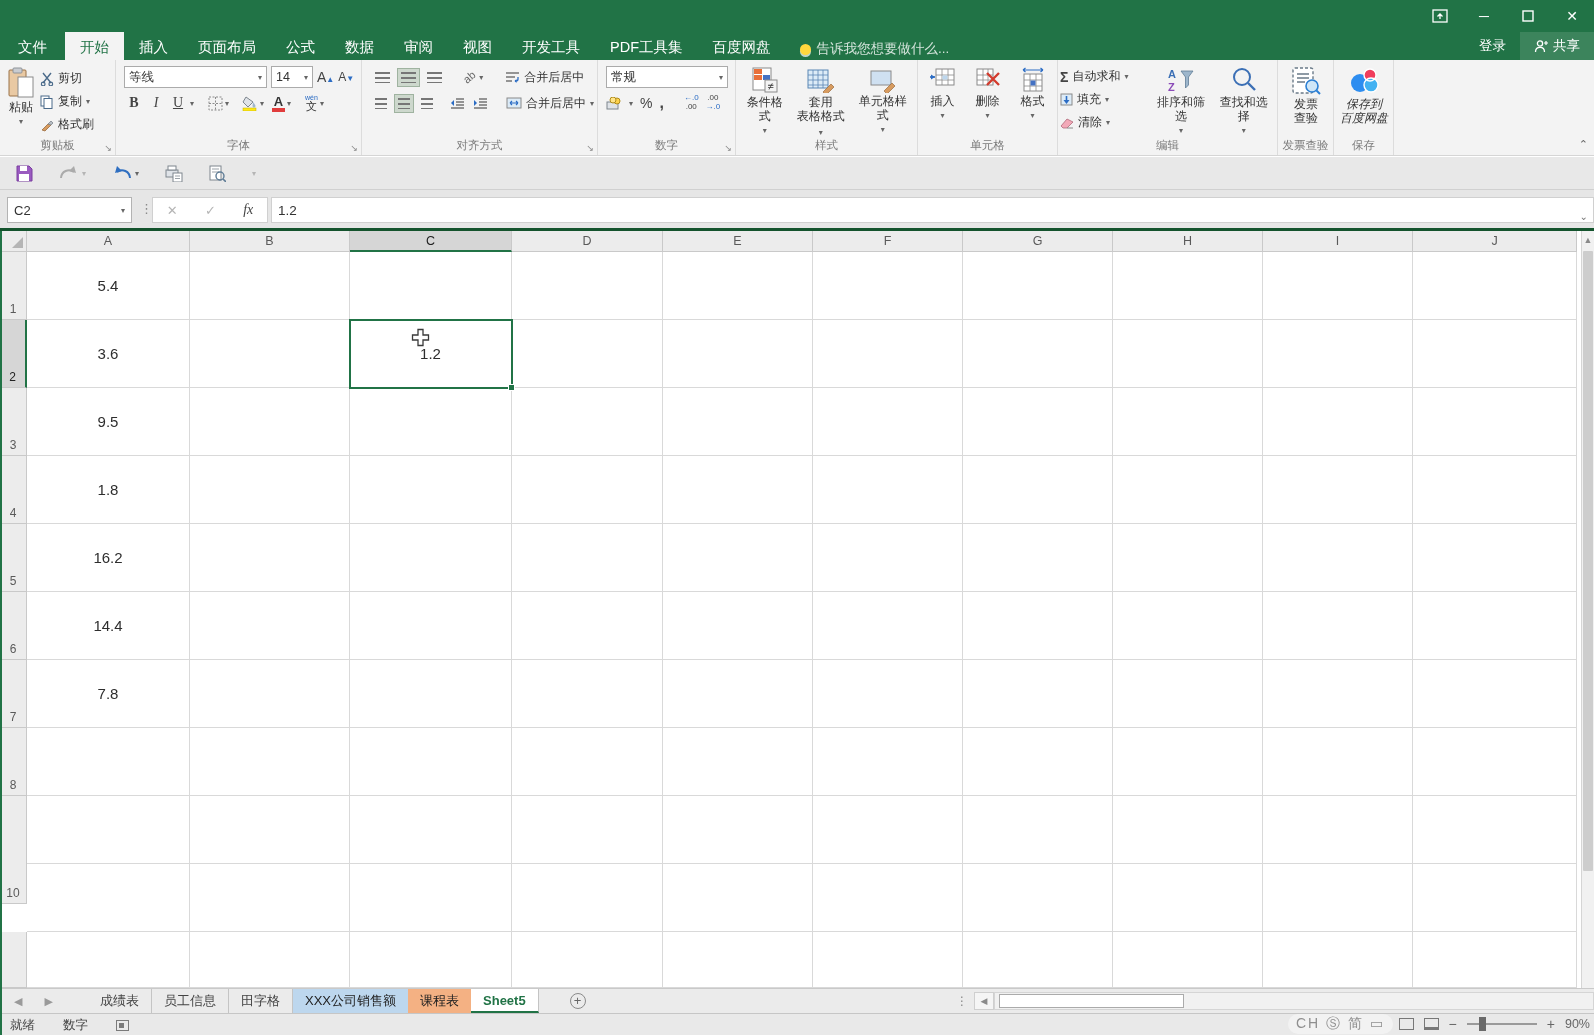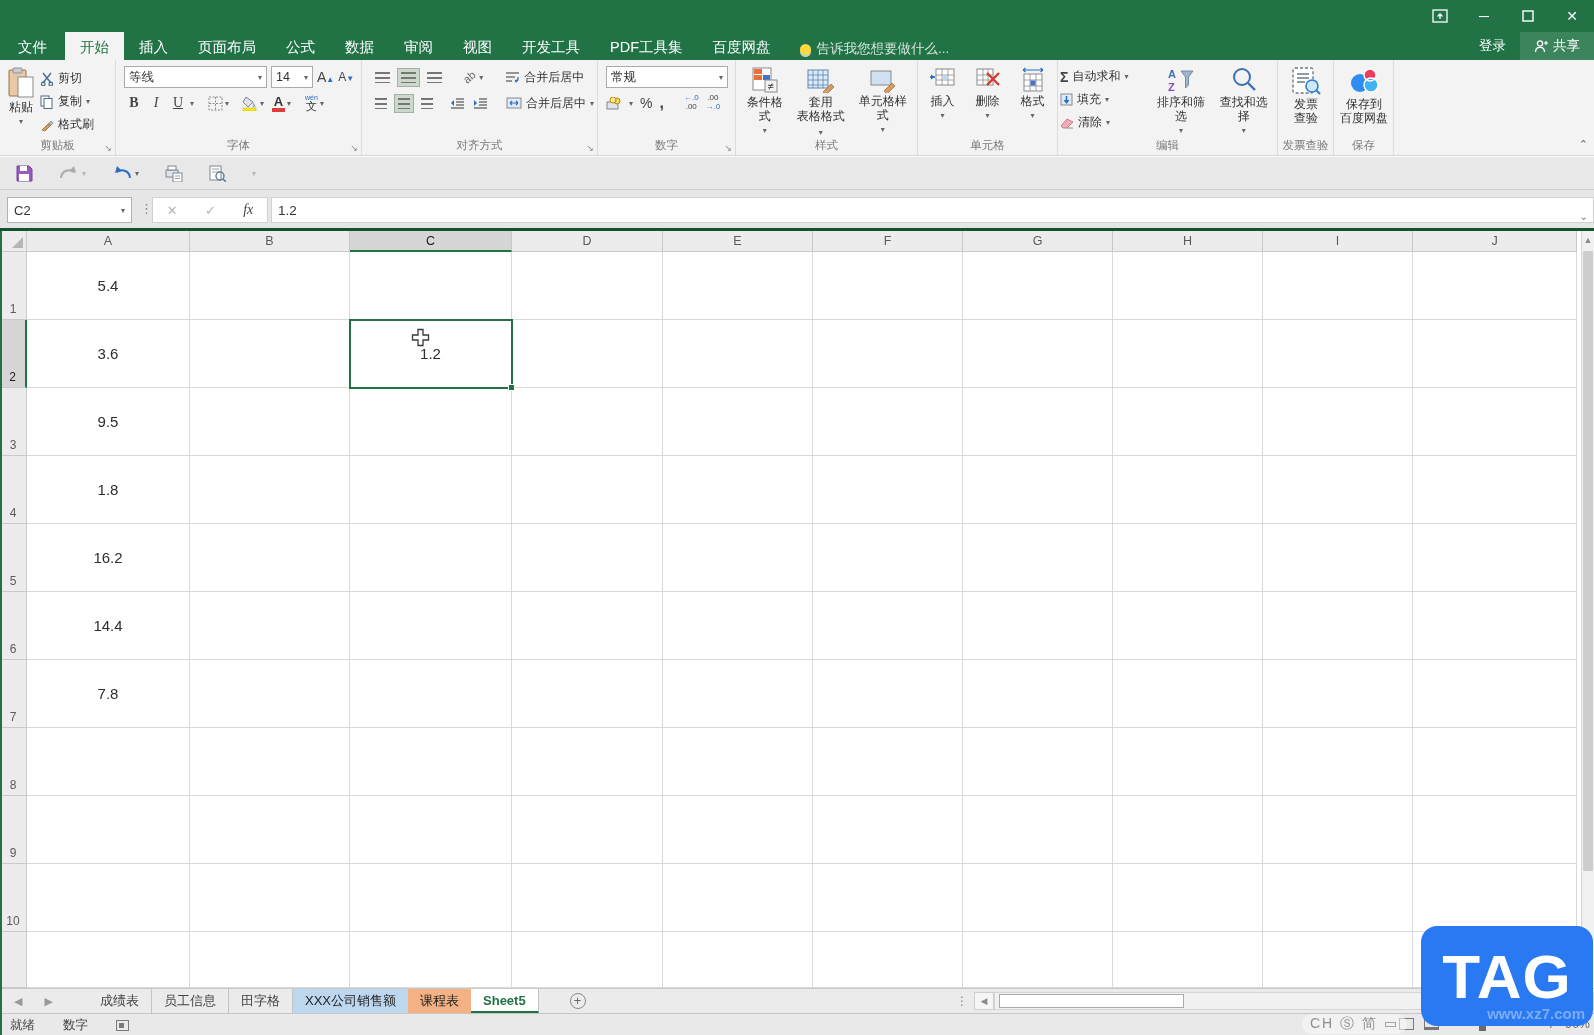--- a/index.html
+++ b/index.html
@@ -103,21 +103,21 @@
   .zoom-track { width:70px; height:2px; background:#9a9a9a; position:relative; display:inline-block; }
   .zoom-knob { position:absolute; left:12px; top:-6px; width:7px; height:14px; background:#6a6a6a; }
 
   
   .wm { position:absolute; z-index:50; }
   .wm-red { left:1168px; top:930px; font-size:43px; font-weight:bold; color:#ee1c1c; letter-spacing:1px; font-family:"Liberation Sans",sans-serif; }
   .wm-blue { left:1178px; top:976px; font-size:30px; font-weight:bold; color:#1b5fd9; }
   .wm-logo { left:1421px; top:926px; width:172px; height:100px; background:#2979f2; border-radius:16px; display:flex; align-items:center; justify-content:center; }
   .wm-logo .tag { color:#fff; font-size:62px; font-weight:bold; letter-spacing:1px; }
   .wm-faint { position:absolute; right:8px; bottom:4px; color:rgba(255,255,255,.38); font-size:15px; font-weight:bold; }
-  .ime { position:absolute; left:1288px; top:1014px; z-index:40; color:rgba(110,110,110,.75); background:rgba(250,250,250,.55); border-radius:10px; padding:1px 8px; font-size:14px; letter-spacing:2px;margin-left:14px; }
+  .ime { position:absolute; left:1288px; top:1014px; z-index:40; color:rgba(110,110,110,.75); background:rgba(250,250,250,.55); border-radius:10px; padding:1px 8px; font-size:14px; letter-spacing:2px; }
 
   svg { display:block; }
 </style>
 </head>
 <body>
 
 <div class="app">
 
   <div class="titlebar">
     <div class="win-controls">
@@ -513,21 +513,21 @@
               <circle cx="21" cy="19" r="6" fill="#cfe6f7" stroke="#2b7fd4" stroke-width="1.6"></circle>
               <path d="M25.5 23.5L29 27" stroke="#2b7fd4" stroke-width="2"></path>
             </svg>
         </span>
         <span class="two-line"><span>发票</span><br><span>查验</span></span>
       </div>
       <div class="glabel">发票查验</div>
     </div>
 
     <div class="rgroup" style="left:1334px;width:60px;border-right:1px solid #dcdcdc;">
-      <div class="rbig" style="width:56px;">
+      <div class="rbig" style="width:56px;font-style:italic;">
         <span class="ic">
           <svg width="30" height="28" viewBox="0 0 30 28">
               <circle cx="11" cy="16" r="9" fill="#2d8df0"></circle>
               <circle cx="21" cy="8" r="6" fill="#f03d5c"></circle>
               <circle cx="22" cy="18" r="7" fill="#43b2f2"></circle>
               <circle cx="21" cy="8" r="6" fill="none" stroke="#fff" stroke-width="1.4"></circle>
               <circle cx="22" cy="18" r="7" fill="none" stroke="#fff" stroke-width="1.4"></circle>
             </svg>
         </span>
         <span class="two-line"><span>保存到</span><br><span>百度网盘</span></span>
@@ -617,21 +617,21 @@
     <div id="rowheads">
         <div class="row-h" style="top: 21px; height: 68px;">1</div>
         <div class="row-h sel" style="top: 89px; height: 68px;">2</div>
         <div class="row-h" style="top: 157px; height: 68px;">3</div>
         <div class="row-h" style="top: 225px; height: 68px;">4</div>
         <div class="row-h" style="top: 293px; height: 68px;">5</div>
         <div class="row-h" style="top: 361px; height: 68px;">6</div>
         <div class="row-h" style="top: 429px; height: 68px;">7</div>
         <div class="row-h" style="top: 497px; height: 68px;">8</div>
         <div class="row-h" style="top: 565px; height: 68px;">9</div>
-        <div class="row-h" style="top: 633px; height: 68px;">10</div>
+        <div class="row-h" style="top: 605px; height: 68px;">10</div>
         <div class="row-h" style="top: 701px; height: 56px;"></div>
       </div>
     <div id="cells">
         <div class="gcell" style="left: 27px; top: 21px; width: 163px; height: 68px;">5.4</div>
         <div class="gcell" style="left: 190px; top: 21px; width: 160px; height: 68px;"></div>
         <div class="gcell" style="left: 350px; top: 21px; width: 162px; height: 68px;"></div>
         <div class="gcell" style="left: 512px; top: 21px; width: 151px; height: 68px;"></div>
         <div class="gcell" style="left: 663px; top: 21px; width: 150px; height: 68px;"></div>
         <div class="gcell" style="left: 813px; top: 21px; width: 150px; height: 68px;"></div>
         <div class="gcell" style="left: 963px; top: 21px; width: 150px; height: 68px;"></div>
@@ -795,18 +795,14 @@
       <span class="zoom-track">
           <span class="zoom-knob"></span>
         </span>
       <span style="font-size:14px;">+</span>
       <span>90%</span>
     </div>
   </div>
 
   <div class="ime">CH Ⓢ 简 ▭</div>
 
-  <div class="wm wm-logo">
-    <span class="tag">TAG</span>
-    <span class="wm-faint">www.xz7.com</span>
-  </div>
 
 </div>
 
 </body></html>

